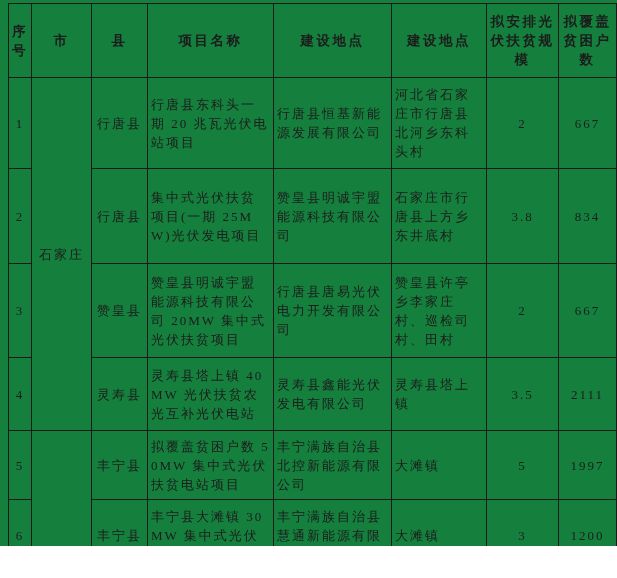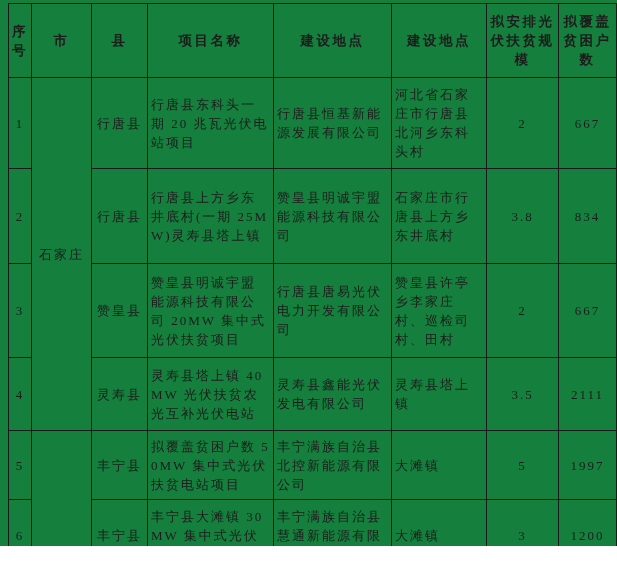--- a/index.html
+++ b/index.html
@@ -88,21 +88,21 @@
         <td class="c-center">行唐县</td>
         <td class="c-left">行唐县东科头一期 20 兆瓦光伏电站项目</td>
         <td class="c-left">行唐县恒基新能源发展有限公司</td>
         <td class="c-left">河北省石家庄市行唐县北河乡东科头村</td>
         <td class="num">2</td>
         <td class="num">667</td>
       </tr>
       <tr class="h-r2">
         <td class="c-center">2</td>
         <td class="c-center">行唐县</td>
-        <td class="c-left">行唐县上方乡东井底村(一期 25MW)灵寿县塔上镇</td>
+        <td class="c-left">集中式光伏扶贫项目(一期 25MW)光伏发电项目</td>
         <td class="c-left">赞皇县明诚宇盟能源科技有限公司</td>
         <td class="c-left">石家庄市行唐县上方乡东井底村</td>
         <td class="num">3.8</td>
         <td class="num">834</td>
       </tr>
       <tr class="h-r3">
         <td class="c-center">3</td>
         <td class="c-center">赞皇县</td>
         <td class="c-left">赞皇县明诚宇盟能源科技有限公司 20MW 集中式光伏扶贫项目</td>
         <td class="c-left">行唐县唐易光伏电力开发有限公司</td>

